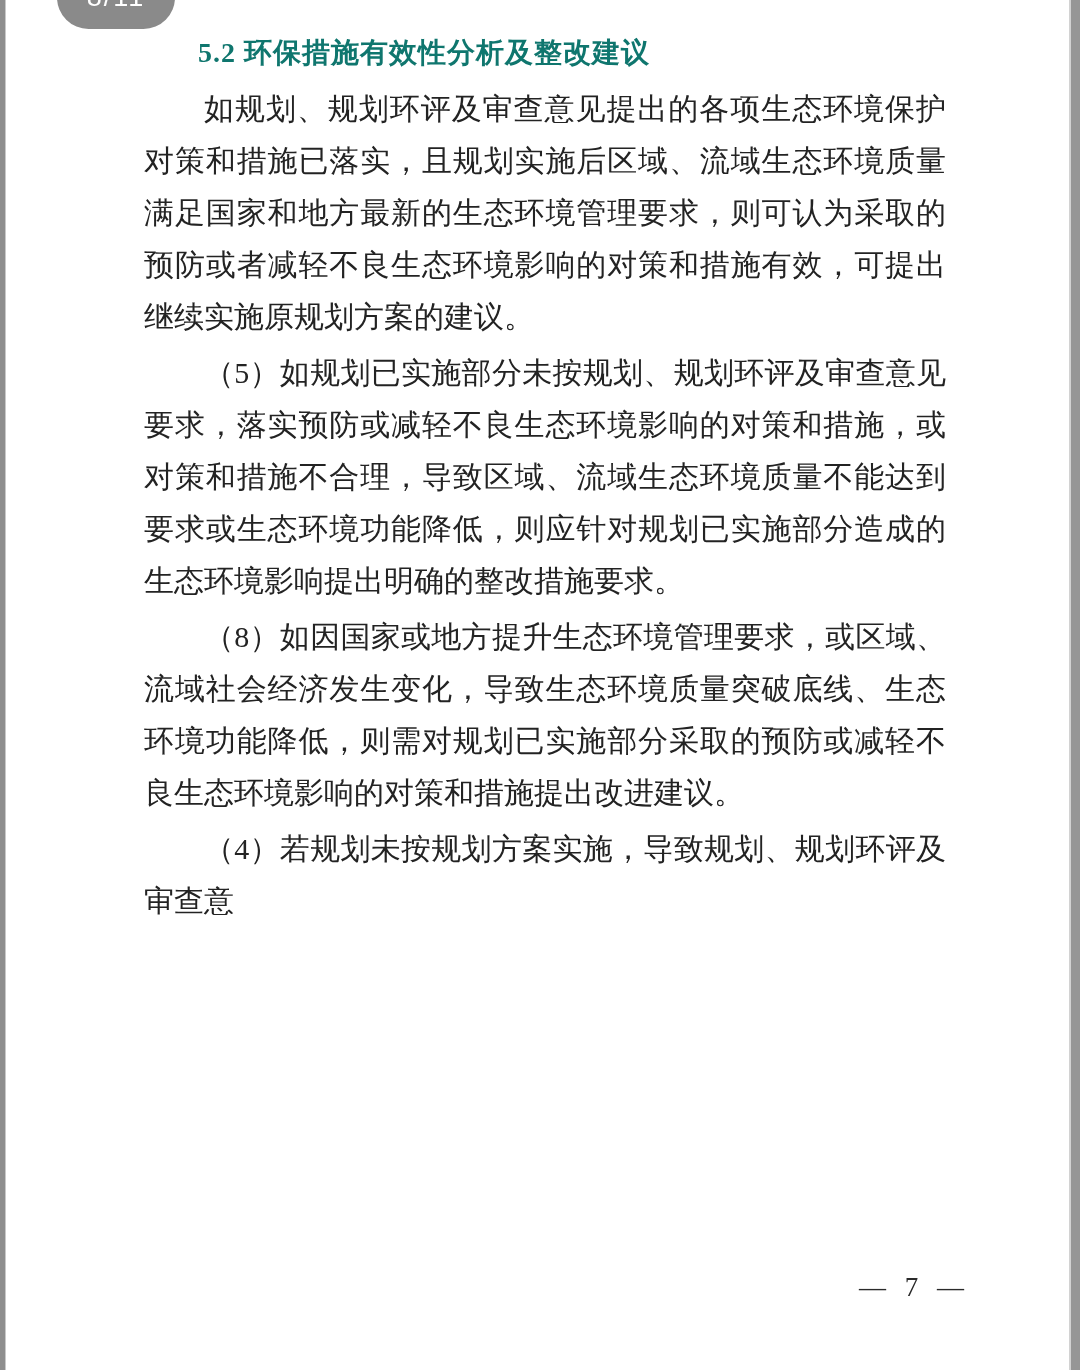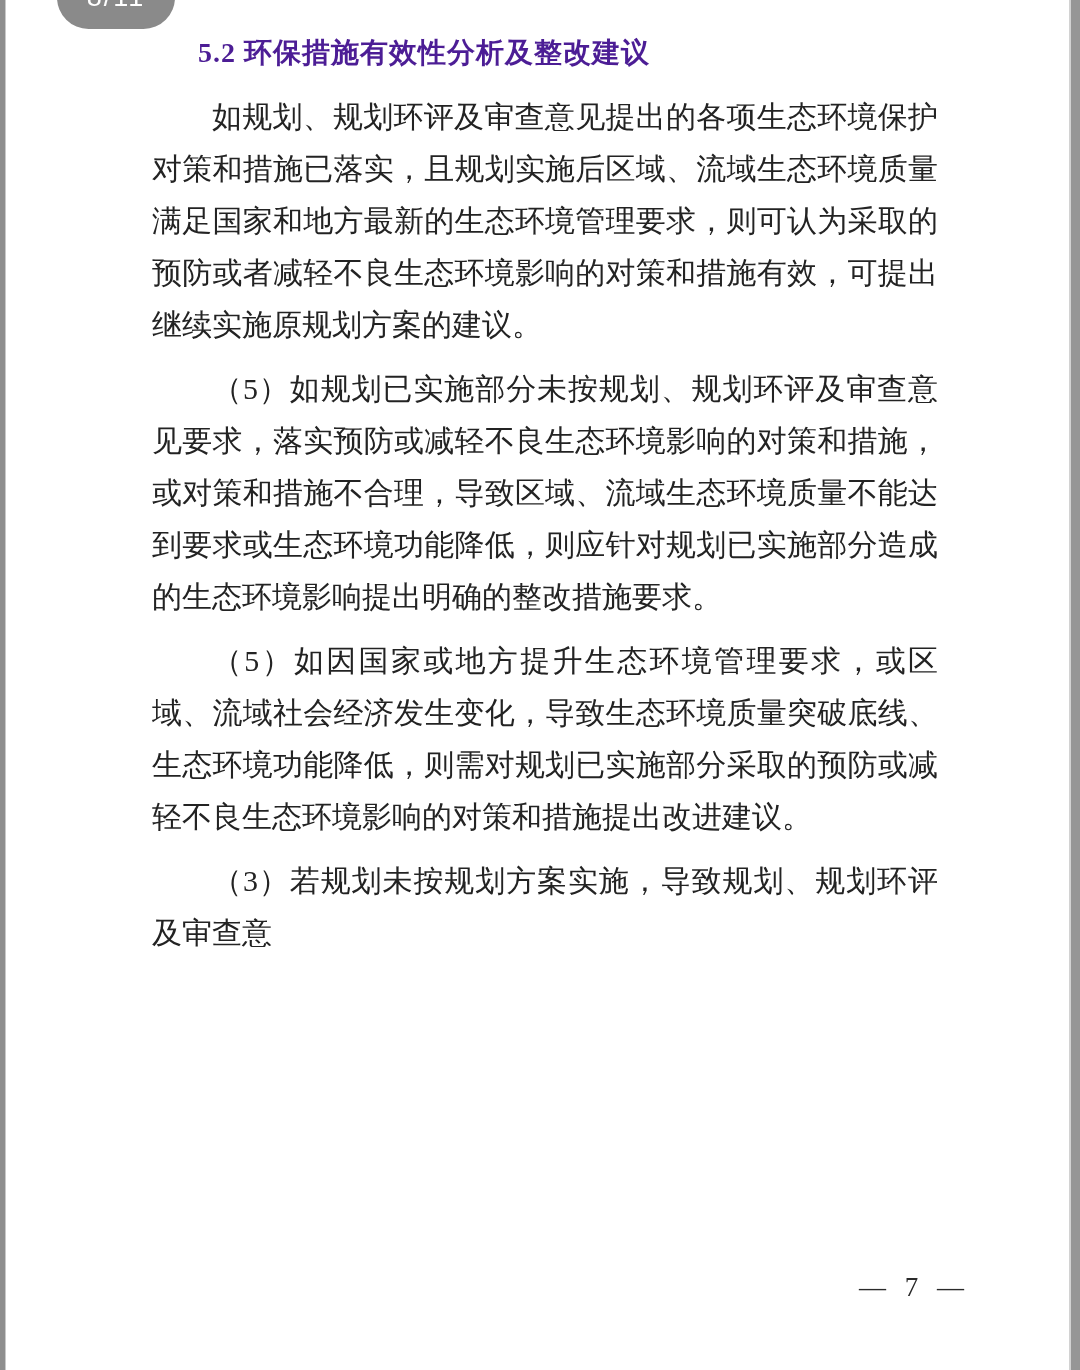--- a/index.html
+++ b/index.html
@@ -57,24 +57,24 @@
     width: 810px;
   }
   .doc h2 {
     margin: 0 0 4px 0;
     padding: 0;
     font-size: 28px;
     font-weight: bold;
     line-height: 52px;
     text-indent: 58px;
     letter-spacing: 1px;
-    color: #4c1d95;
+    color: #0f766e;
   }
   .doc p {
-    margin: 12px;
+    margin: 4px;
     padding: 0;
     font-size: 30px;
     line-height: 52px;
     text-align: justify;
     text-indent: 2em;
     color: #232323;
   }
 
   .page-number {
     position: absolute;
@@ -96,18 +96,18 @@
 <div class="page-badge">8/11</div>
 
 <div class="doc">
   <h2>5.2 环保措施有效性分析及整改建议</h2>
 
   <p>如规划、规划环评及审查意见提出的各项生态环境保护对策和措施已落实，且规划实施后区域、流域生态环境质量满足国家和地方最新的生态环境管理要求，则可认为采取的预防或者减轻不良生态环境影响的对策和措施有效，可提出继续实施原规划方案的建议。</p>
 
 
   <p>（5）如规划已实施部分未按规划、规划环评及审查意见要求，落实预防或减轻不良生态环境影响的对策和措施，或对策和措施不合理，导致区域、流域生态环境质量不能达到要求或生态环境功能降低，则应针对规划已实施部分造成的生态环境影响提出明确的整改措施要求。</p>
 
-  <p>（5）如因国家或地方提升生态环境管理要求，或区域、流域社会经济发生变化，导致生态环境质量突破底线、生态环境功能降低，则需对规划已实施部分采取的预防或减轻不良生态环境影响的对策和措施提出改进建议。</p>
+  <p>（8）如因国家或地方提升生态环境管理要求，或区域、流域社会经济发生变化，导致生态环境质量突破底线、生态环境功能降低，则需对规划已实施部分采取的预防或减轻不良生态环境影响的对策和措施提出改进建议。</p>
 
-  <p>（3）若规划未按规划方案实施，导致规划、规划环评及审查意</p>
+  <p>（4）若规划未按规划方案实施，导致规划、规划环评及审查意</p>
 </div>
 
 <div class="page-number">— 7 —</div>
 
 </body></html>

